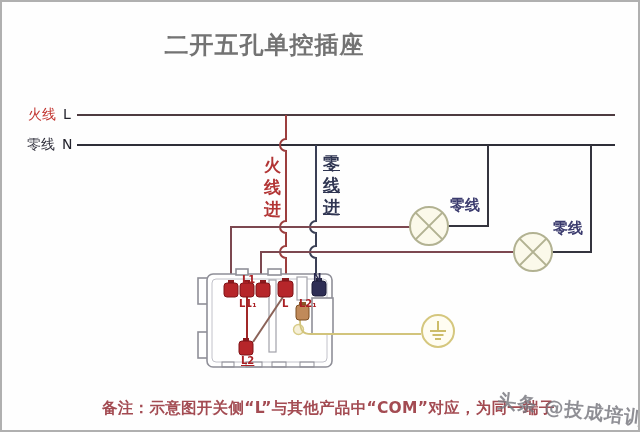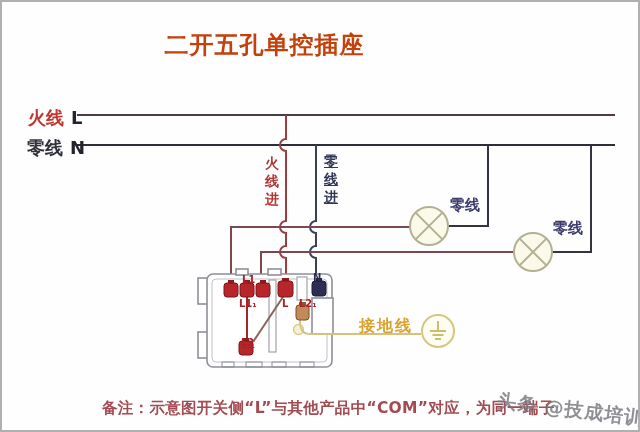--- a/index.html
+++ b/index.html
@@ -3,26 +3,26 @@
 <meta charset="utf-8">
 <style>
   html,body{margin:0;padding:0;background:#e8e8e8;}
   #stage{
     position:relative;width:640px;height:432px;background:#fefefe;
     border:2px solid #b0b0b0;box-sizing:border-box;overflow:hidden;
     font-family:"DejaVu Sans",sans-serif;
   }
   #diagram-svg{position:absolute;left:0;top:0;}
   .abs{position:absolute;white-space:nowrap;}
-  .page-title{font-size:24px;font-weight:800;color:#c2410c;text-align:center;letter-spacing:1px;}
-  .bus-label{display:flex;gap:7px;font-size:18px;font-weight:bold;align-items:baseline;}
+  .page-title{font-size:24px;font-weight:800;color:#737373;text-align:center;letter-spacing:1px;}
+  .bus-label{display:flex;gap:7px;font-size:14px;font-weight:normal;align-items:baseline;}
   .live-txt{color:#c23530;}
   .neutral-txt{color:#30303c;}
   .letter-txt{color:#23232d;}
-  .vlabel{width:16px;font-size:14px;font-weight:bold;line-height:1.28;
+  .vlabel{width:16px;font-size:17px;font-weight:bold;line-height:1.28;
           word-break:break-all;white-space:normal;text-align:center;}
   .live-in{color:#b23535;}
   .neutral-in{color:#2f3552;text-decoration:underline;}
   .lamp-neutral{font-size:15px;font-weight:bold;color:#3b3b6e;}
   .ground-label{font-size:16px;font-weight:bold;color:#d8a22e;letter-spacing:2px;}
   .tlabel{font-size:10px;font-weight:bold;color:#aa2024;line-height:1;}
   .tlabel.navy{color:#2b2b50;}
   .note-line{font-size:15.5px;font-weight:bold;color:#a34b52;letter-spacing:0.3px;}
   .watermark{font-size:19px;font-weight:bold;color:rgba(118,118,126,0.82);
              transform:rotate(7deg);transform-origin:left top;letter-spacing:1px;}
@@ -129,26 +129,25 @@
     <span class="neutral-txt">零线</span>
     <span class="letter-txt">N</span>
   </div>
 
   <div class="abs vlabel live-in" style="left:262px;top:153px;">火线进</div>
   <div class="abs vlabel neutral-in" style="left:321px;top:151px;">零线进</div>
 
   <div class="abs lamp-neutral" style="left:448px;top:194px;">零线</div>
   <div class="abs lamp-neutral" style="left:551px;top:217px;">零线</div>
 
-  <div class="abs ground-label" style="left:357px;top:314px;">接地线</div>
 
   <div class="abs tlabel" style="left:237px;top:297px;">L1₁</div>
   <div class="abs tlabel" style="left:240px;top:273px;">L1</div>
   <div class="abs tlabel" style="left:253px;top:297px;padding-left:44px;">L2₁</div>
   <div class="abs tlabel" style="left:280px;top:297px;">L</div>
   <div class="abs tlabel navy" style="left:311px;top:271px;">N</div>
-  <div class="abs tlabel" style="left:239px;top:336px;text-decoration:underline;">L2</div>
+  <div class="abs tlabel" style="left:239px;top:354px;text-decoration:underline;">L2</div>
 
   <div class="abs note-line" style="left:100px;top:396px;">备注：示意图开关侧“L”与其他产品中“COM”对应，为同一端子</div>
 
   <div class="abs watermark" style="left:497px;top:386px;">头条 @技成培训</div>
 
 </div>
 
 </body></html>

